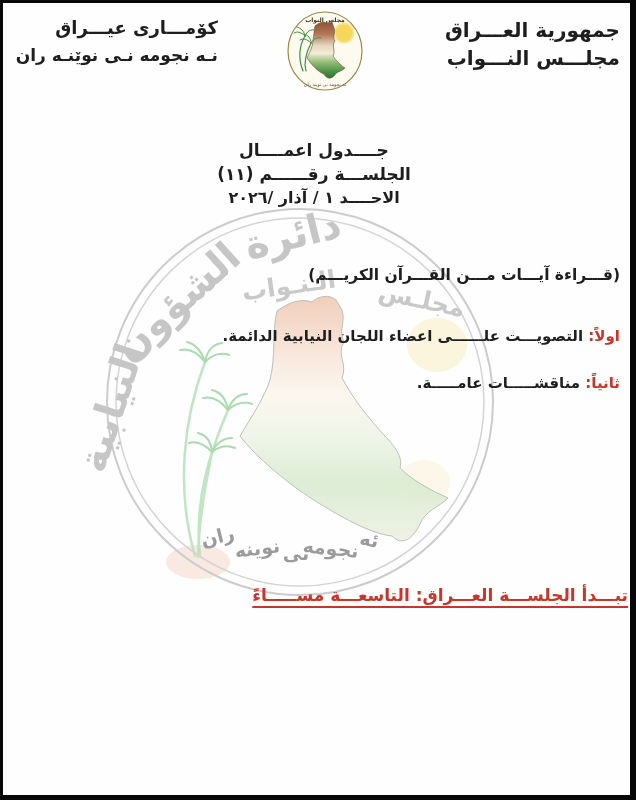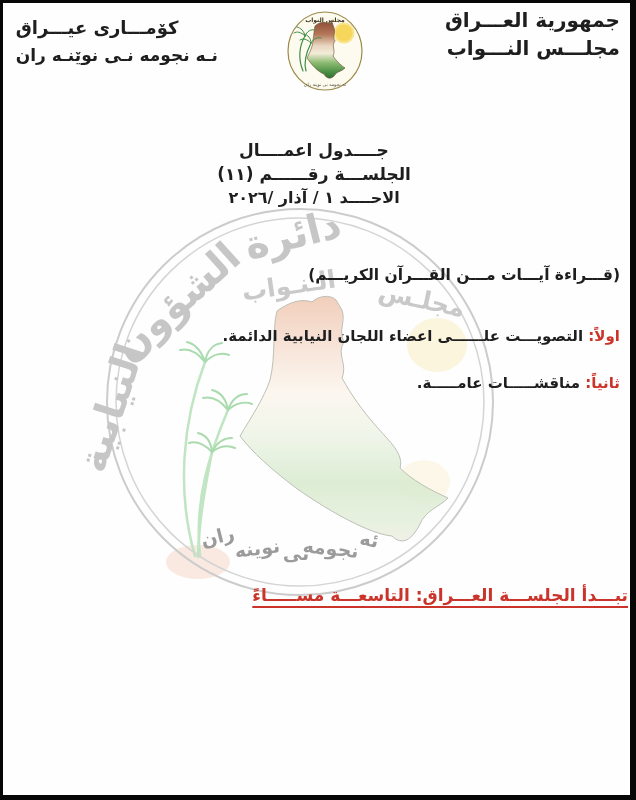--- a/index.html
+++ b/index.html
@@ -18,29 +18,29 @@
   .frame-left{top:0;left:0;width:3px;height:100%;}
   .frame-right{top:0;right:0;width:6px;height:100%;}
   .frame-bottom{bottom:0;left:0;width:100%;height:5px;}
 
   
   .watermark{position:absolute;inset:0;z-index:0;pointer-events:none;}
 
   .content{position:absolute;inset:0;z-index:1;}
 
   .header-right{
-    position:absolute;top:6px;right:16px;
+    position:absolute;top:16px;right:16px;
     direction:rtl;text-align:right;
   }
   .header-right .big{font-size:20px;font-weight:700;line-height:28px;}
   .header-right .terms{margin-top:12px;font-size:13px;font-weight:700;line-height:20px;}
 
   .header-left{
     position:absolute;top:14px;right:418px;
-    direction:rtl;text-align:left;white-space:nowrap;
+    direction:rtl;text-align:right;white-space:nowrap;
   }
   .header-left .l1{font-size:18px;font-weight:700;line-height:28px;}
   .header-left .l2{font-size:17px;font-weight:700;line-height:26px;}
 
   .emblem{position:absolute;left:285px;top:9px;}
 
   .title-block{
     position:absolute;top:138px;left:154px;width:320px;
     direction:rtl;text-align:center;font-weight:700;
   }

